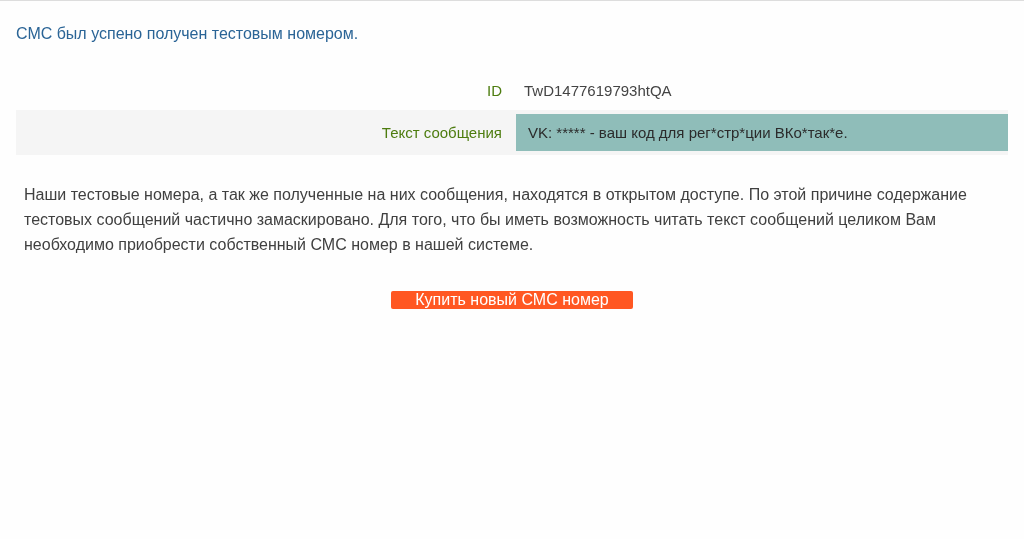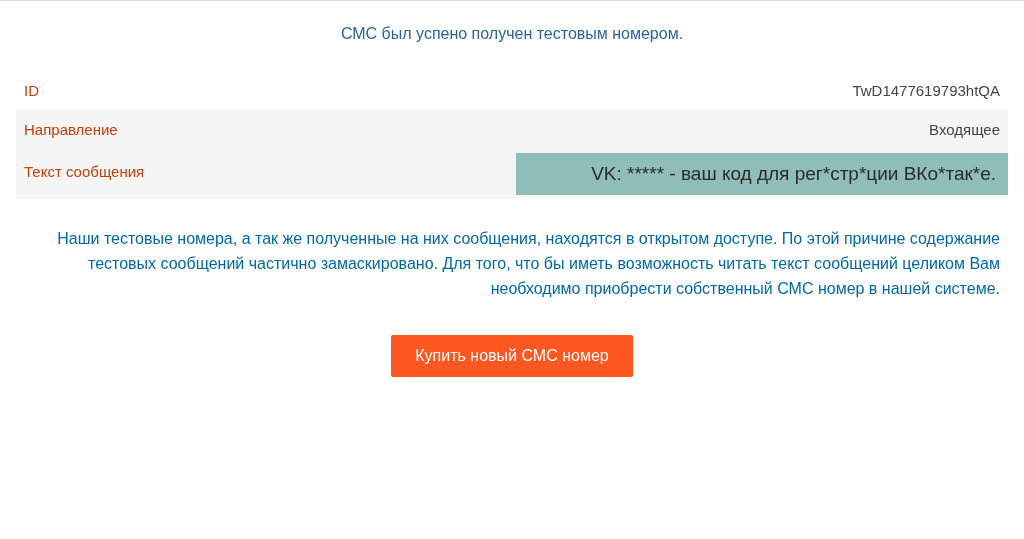--- a/index.html
+++ b/index.html
@@ -13,103 +13,98 @@
       color: #333;
       width: 1024px;
       height: 539px;
       overflow: hidden;
     }
     .page {
       border-top: 1px solid #ddd;
       padding: 20px 16px 0 16px;
     }
     .success-msg {
-      text-align: center;
       color: #2a6496;
       font-size: 16px;
       margin-bottom: 28px;
       margin-top: 4px;
     }
     .detail-table {
       width: 100%;
       border-collapse: collapse;
       margin-bottom: 28px;
     }
     .detail-table td {
       padding: 11px 8px;
       vertical-align: middle;
       font-size: 15px;
     }
     .detail-table td.label-cell {
       width: 500px;
-      text-align: left;
-      color: #c2410c;
+      text-align: right;
+      color: #4d7c0f;
       padding-right: 14px;
     }
     .detail-table td.value-cell {
-      text-align: right;
+      text-align: left;
       color: #444;
     }
     .detail-table tr.alt-row {
       background: #f5f5f5;
     }
     .msg-value {
       background: #8fbdb9;
       color: #2b2b2b;
       padding: 10px 12px;
       display: inline-block;
       width: 100%;
-      font-size: 19px;
+      font-size: 15px;
     }
     .msg-row td.value-cell {
       padding: 4px 0 4px 0;
     }
     .msg-row td.label-cell {
       padding-top: 14px;
       vertical-align: top;
     }
     .notice {
-      color: #0369a1;
-      text-align: right;
+      color: #404040;
+      text-align: left;
       font-size: 16px;
       line-height: 1.55;
       padding: 0 8px;
       margin-bottom: 34px;
     }
     .buy-wrap {
       text-align: center;
     }
     .buy-button {
       background: #ff5722;
       color: #fff;
       border: none;
-      padding: 12px 24px;
+      padding: 0 24px;
       font-size: 16px;
       cursor: pointer;
       border-radius: 2px;
       font-family: inherit;
     }
   </style>
 </head>
 <body>
 
 <div class="page">
 
   <div class="success-msg">СМС был успено получен тестовым номером.</div>
 
   <table class="detail-table">
     <tbody>
         <tr>
       <td class="label-cell">ID</td>
       <td class="value-cell">TwD1477619793htQA</td>
     </tr>
-    <tr class="alt-row">
-      <td class="label-cell">Направление</td>
-      <td class="value-cell">Входящее</td>
-    </tr>
     <tr class="alt-row msg-row">
       <td class="label-cell">Текст сообщения</td>
       <td class="value-cell">
         <div class="msg-value">VK: ***** - ваш код для рег*стр*ции ВКо*так*е.</div>
       </td>
     </tr>
   </tbody>
     </table>
 
   <div class="notice">Наши тестовые номера, а так же полученные на них сообщения, находятся в открытом доступе. По этой причине содержание тестовых сообщений частично замаскировано. Для того, что бы иметь возможность читать текст сообщений целиком Вам необходимо приобрести собственный СМС номер в нашей системе.</div>

